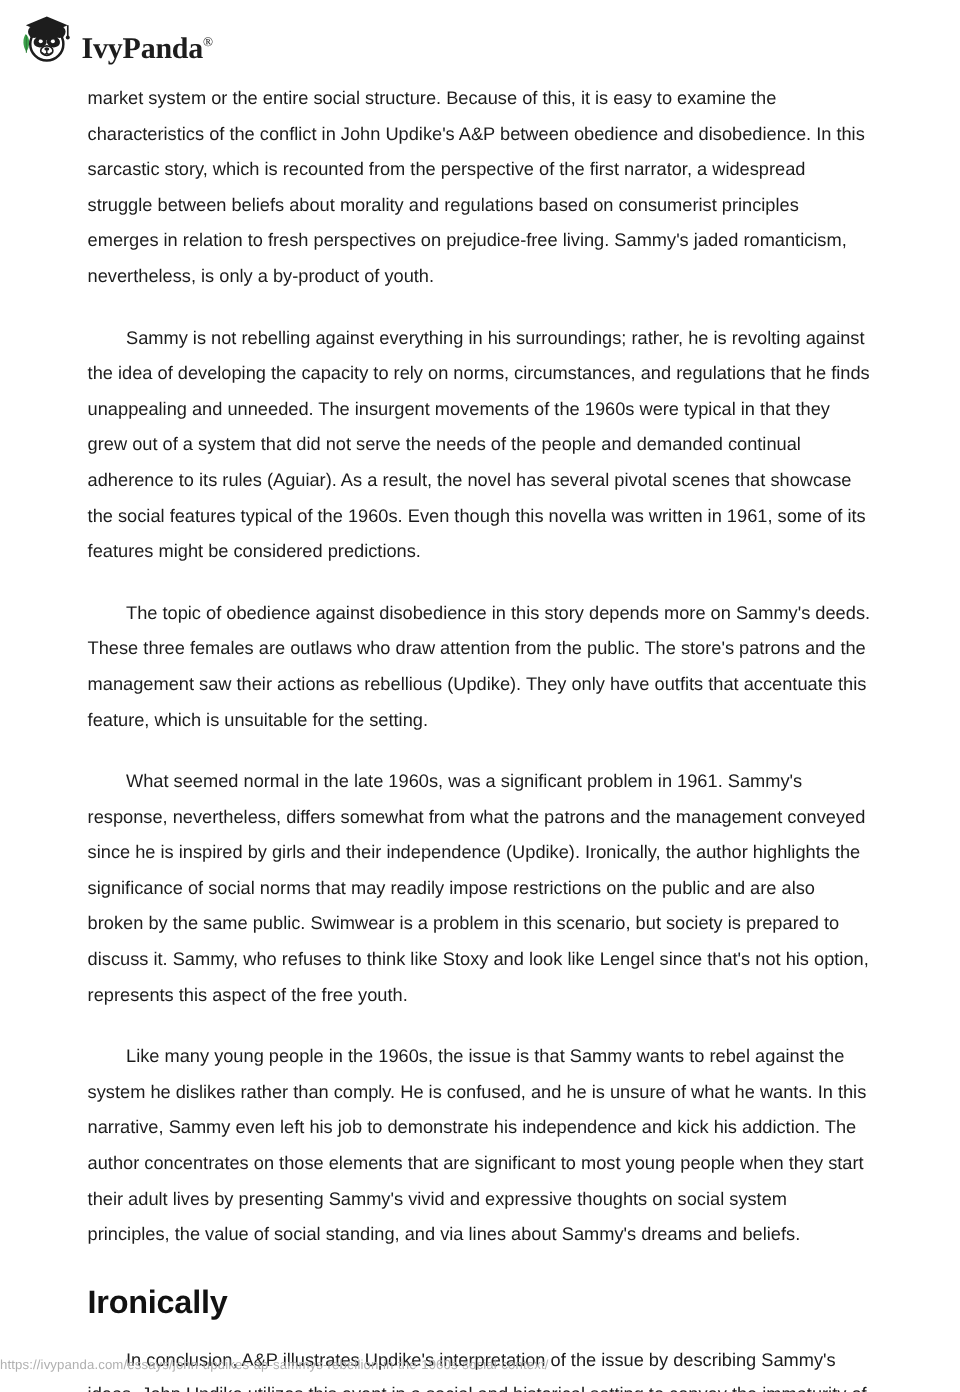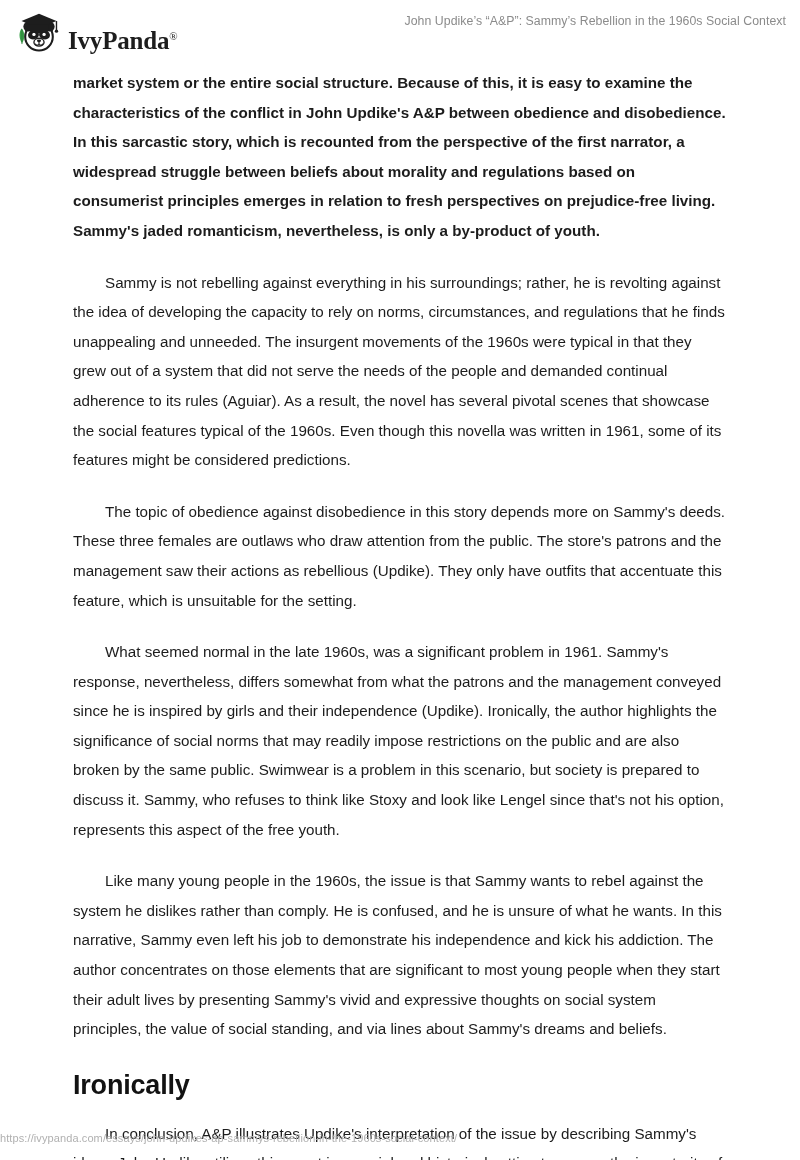--- a/index.html
+++ b/index.html
@@ -78,21 +78,20 @@
   .doc p {
     margin: 0 0 22px 0;
     font-size: 15.2px;
     line-height: 29.6px;
     color: #1c1c1c;
     text-indent: 32px;
     text-align: left;
   }
   .doc p.no-indent {
     text-indent: 0;
-    font-weight: bold;
   }
   .doc h2 {
     margin: 26px 0 18px 0;
     font-size: 27px;
     font-weight: bold;
     line-height: 1.15;
     color: #121212;
     letter-spacing: -0.2px;
   }
 
@@ -139,21 +138,20 @@
 
         <path d="M50 8 L88 24 L50 40 L12 24 Z" fill="#1d1d1d"></path>
         <path d="M30 31 L30 46 C38 52, 62 52, 70 46 L70 31" fill="#1d1d1d"></path>
         <path d="M88 24 L88 44" stroke="#1d1d1d" stroke-width="3" fill="none"></path>
         <circle cx="88" cy="46" r="3.6" fill="#1d1d1d"></circle>
       </svg>
     </span>
     <span class="brand-wordmark"><span>IvyPanda</span><span class="brand-reg">®</span></span>
   </a>
 
-  <div class="header-title">John Updike’s “A&amp;P”: Sammy’s Rebellion in the 1960s Social Context</div>
 </div>
 
 <div class="doc">
 
   <p class="no-indent">market system or the entire social structure. Because of this, it is easy to examine the characteristics of the conflict in John Updike's A&amp;P between obedience and disobedience. In this sarcastic story, which is recounted from the perspective of the first narrator, a widespread struggle between beliefs about morality and regulations based on consumerist principles emerges in relation to fresh perspectives on prejudice-free living. Sammy's jaded romanticism, nevertheless, is only a by-product of youth.</p>
 
   <p>Sammy is not rebelling against everything in his surroundings; rather, he is revolting against the idea of developing the capacity to rely on norms, circumstances, and regulations that he finds unappealing and unneeded. The insurgent movements of the 1960s were typical in that they grew out of a system that did not serve the needs of the people and demanded continual adherence to its rules (Aguiar). As a result, the novel has several pivotal scenes that showcase the social features typical of the 1960s. Even though this novella was written in 1961, some of its features might be considered predictions.</p>
 
   <p>The topic of obedience against disobedience in this story depends more on Sammy's deeds. These three females are outlaws who draw attention from the public. The store's patrons and the management saw their actions as rebellious (Updike). They only have outfits that accentuate this feature, which is unsuitable for the setting.</p>
 

